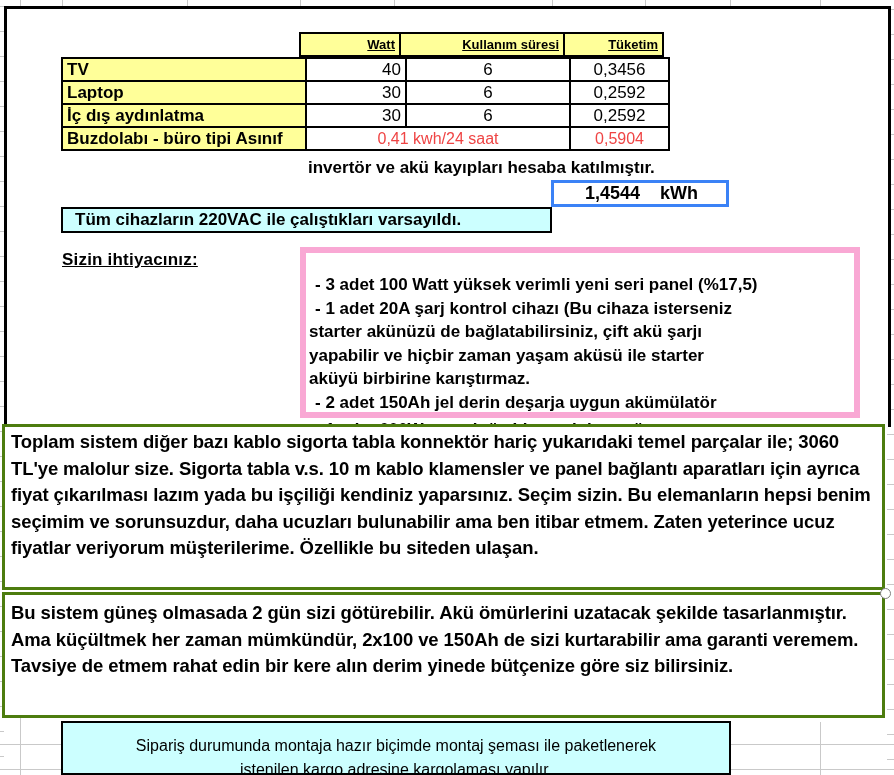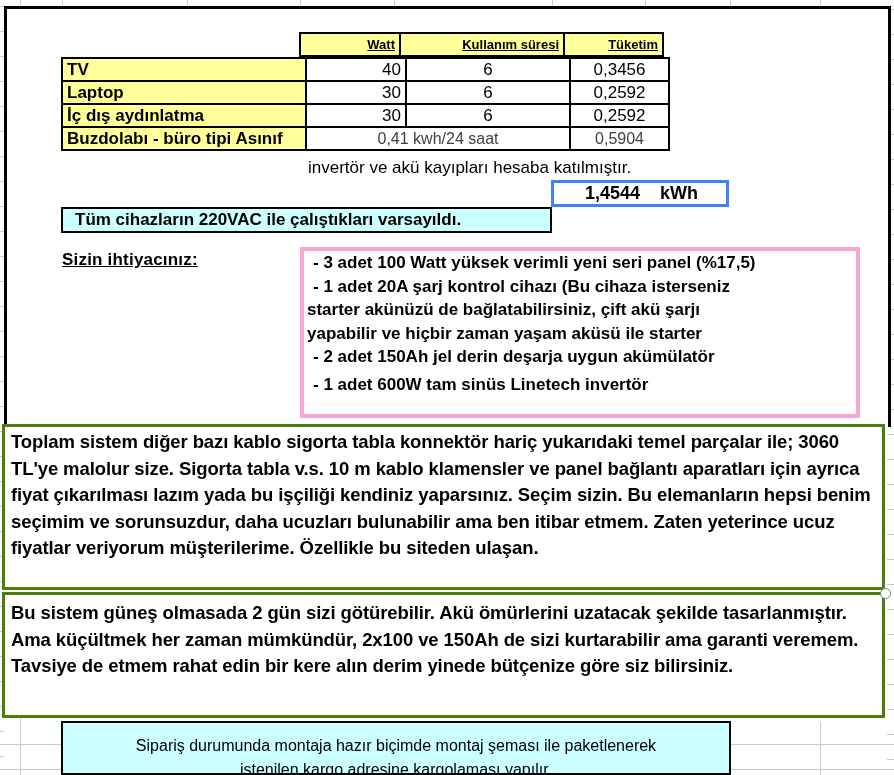--- a/index.html
+++ b/index.html
@@ -30,45 +30,45 @@
   .tbl-header { left:299px; top:32px; }
   .tbl-header th {
     background:#ffff99; font-size:13px; font-weight:bold; text-decoration:underline;
     text-align:right; height:21px;
   }
   .tbl-body { left:61px; top:57px; }
   .tbl-body td { height:21px; font-size:17px; }
   td.lab { background:#ffff99; font-weight:bold; text-align:left; }
   td.num-r { text-align:right; padding-right:8px; }
   td.num-c { text-align:center; }
-  td.muted { color:#404040; font-size:16px; font-weight:normal; text-align:center; }
+  td.muted { color:#ef4444; font-size:16px; font-weight:normal; text-align:center; }
   
-  .losses-note { position:absolute; left:308px; top:158px; font-size:17px; font-weight:normal; }
+  .losses-note { position:absolute; left:308px; top:158px; font-size:17px; font-weight:bold; }
   .total-box {
     position:absolute; left:551px; top:180px; width:178px; height:27px;
     border:3px solid #3b82f6; background:#fff; display:flex; align-items:center;
     font-size:18px; font-weight:bold; box-sizing:border-box;gap:20px;
   }
   .total-box .tval { width:86px; text-align:right; }
   .total-box .tunit { }
   .assumption-bar {
     position:absolute; left:61px; top:207px; width:491px; height:26px;
     background:#ccffff; border:2px solid #000; box-sizing:border-box;
     font-size:17px; font-weight:bold; line-height:22px; padding-left:12px;
     white-space:nowrap; overflow:hidden;
   }
   
   .needs-label {
     position:absolute; left:62px; top:250px;
     font-size:17px; font-weight:bold; text-decoration:underline; letter-spacing:0.2px;
   }
   .needs-box {
     position:absolute; left:300px; top:247px; width:560px; height:171px;
-    border:4px solid #f9a8d4; box-sizing:border-box; background:#fff;
-    font-size:17px; font-weight:bold; padding:0 3px 0 3px;
+    border:6px solid #f9a8d4; box-sizing:border-box; background:#fff;
+    font-size:17px; font-weight:bold; padding:20px 3px 0 3px;
   }
   .needs-box .nline { line-height:23.5px; white-space:nowrap; overflow:hidden; }
   .needs-box .dash { padding-left:6px; }
   .needs-box .nlast { margin-top:4px; line-height:23px; }
   
   .para-box {
     position:absolute; left:2px; width:883px; border:3px solid #4d7c0f;
     box-sizing:border-box; background:#fff;
     font-size:18.5px; font-weight:bold; line-height:26.5px;
     padding:2px 6px 0 6px; letter-spacing:-0.1px;
@@ -159,20 +159,21 @@
   </div>
 
   <div class="assumption-bar">Tüm cihazların 220VAC ile çalıştıkları varsayıldı.</div>
 
   <div class="needs-label">Sizin ihtiyacınız:</div>
   <div class="needs-box">
     <div class="nline dash">- 3 adet 100 Watt yüksek verimli yeni seri panel (%17,5)</div>
     <div class="nline dash">- 1 adet 20A şarj kontrol cihazı  (Bu cihaza isterseniz</div>
     <div class="nline">starter akünüzü de bağlatabilirsiniz, çift akü şarjı</div>
     <div class="nline">yapabilir ve hiçbir zaman yaşam aküsü ile starter</div>
+    <div class="nline">aküyü birbirine karıştırmaz.</div>
     <div class="nline dash">- 2 adet 150Ah jel derin deşarja uygun akümülatör</div>
     <div class="nline dash nlast">- 1 adet 600W tam sinüs Linetech invertör</div>
   </div>
 
   <div class="para-box para1">Toplam sistem diğer bazı kablo sigorta tabla konnektör hariç yukarıdaki temel parçalar ile; 3060 TL'ye malolur size. Sigorta tabla v.s. 10 m kablo klamensler ve panel bağlantı aparatları için ayrıca fiyat çıkarılması lazım yada bu işçiliği kendiniz yaparsınız. Seçim sizin. Bu elemanların hepsi benim seçimim ve sorunsuzdur, daha ucuzları bulunabilir ama ben itibar etmem. Zaten yeterince ucuz fiyatlar veriyorum müşterilerime. Özellikle bu siteden ulaşan.</div>
 
   <div class="para-box para2">Bu sistem güneş olmasada 2 gün sizi götürebilir. Akü ömürlerini uzatacak şekilde tasarlanmıştır. Ama küçültmek her zaman mümkündür, 2x100 ve 150Ah de sizi kurtarabilir ama garanti veremem. Tavsiye de etmem rahat edin bir kere alın derim yinede bütçenize göre siz bilirsiniz.</div>
   <div class="handle"></div>
 
   <div class="ship-box">

